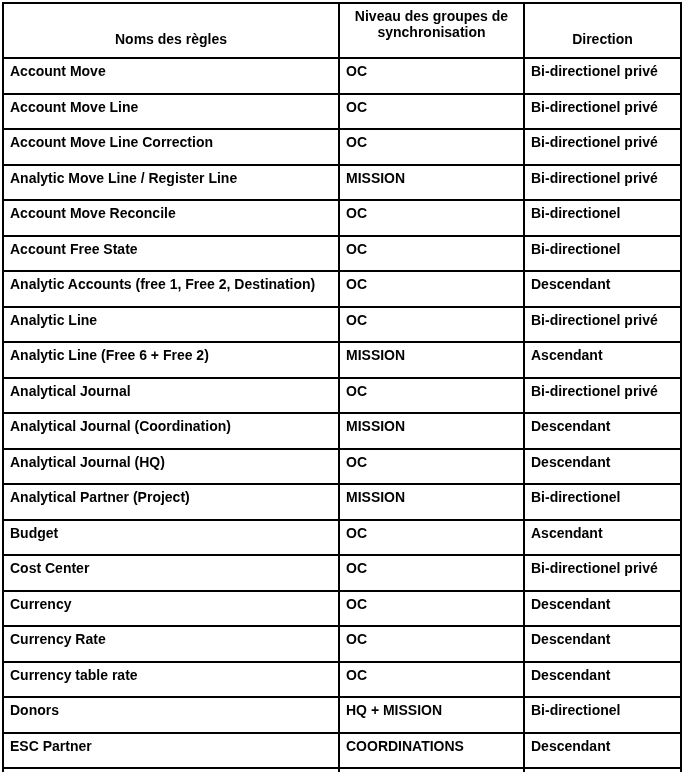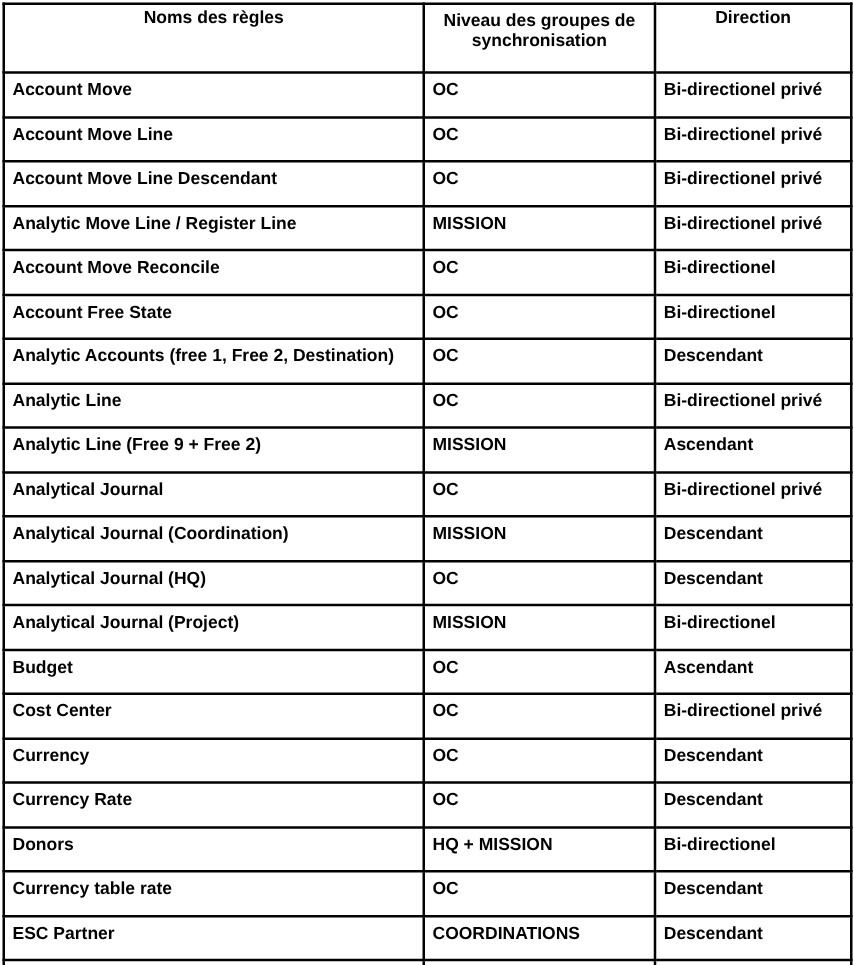--- a/index.html
+++ b/index.html
@@ -26,21 +26,21 @@
     overflow: hidden;
     font-size: 14px;
     line-height: 16px;
     padding: 4px 6px 0 6px;
   }
   thead tr { height: 55px; }
   th {
     font-weight: bold;
     text-align: center;
   }
-  th.th-single { padding-top: 1px; border-radius: 19px; }
+  th.th-single { padding-top: 27px; border-radius: 19px; }
   tbody tr { height: 35.5px; font-weight: bold; }
   td { text-align: left; }
 </style>
 </head>
 <body>
 
 <table>
   <colgroup>
     <col class="c1">
     <col class="c2">
@@ -58,21 +58,21 @@
     <td>Account Move</td>
     <td>OC</td>
     <td>Bi-directionel privé</td>
   </tr>
       <tr>
     <td>Account Move Line</td>
     <td>OC</td>
     <td>Bi-directionel privé</td>
   </tr>
       <tr>
-    <td>Account Move Line Descendant</td>
+    <td>Account Move Line Correction</td>
     <td>OC</td>
     <td>Bi-directionel privé</td>
   </tr>
       <tr>
     <td>Analytic Move Line / Register Line</td>
     <td>MISSION</td>
     <td>Bi-directionel privé</td>
   </tr>
       <tr>
     <td>Account Move Reconcile</td>
@@ -88,41 +88,41 @@
     <td>Analytic Accounts (free 1, Free 2, Destination)</td>
     <td>OC</td>
     <td>Descendant</td>
   </tr>
       <tr>
     <td>Analytic Line</td>
     <td>OC</td>
     <td>Bi-directionel privé</td>
   </tr>
       <tr>
-    <td>Analytic Line (Free 9 + Free 2)</td>
+    <td>Analytic Line (Free 6 + Free 2)</td>
     <td>MISSION</td>
     <td>Ascendant</td>
   </tr>
       <tr>
     <td>Analytical Journal</td>
     <td>OC</td>
     <td>Bi-directionel privé</td>
   </tr>
       <tr>
     <td>Analytical Journal (Coordination)</td>
     <td>MISSION</td>
     <td>Descendant</td>
   </tr>
       <tr>
     <td>Analytical Journal (HQ)</td>
     <td>OC</td>
     <td>Descendant</td>
   </tr>
       <tr>
-    <td>Analytical Journal (Project)</td>
+    <td>Analytical Partner (Project)</td>
     <td>MISSION</td>
     <td>Bi-directionel</td>
   </tr>
       <tr>
     <td>Budget</td>
     <td>OC</td>
     <td>Ascendant</td>
   </tr>
       <tr>
     <td>Cost Center</td>
@@ -133,28 +133,28 @@
     <td>Currency</td>
     <td>OC</td>
     <td>Descendant</td>
   </tr>
       <tr>
     <td>Currency Rate</td>
     <td>OC</td>
     <td>Descendant</td>
   </tr>
       <tr>
+    <td>Currency table rate</td>
+    <td>OC</td>
+    <td>Descendant</td>
+  </tr>
+      <tr>
     <td>Donors</td>
     <td>HQ + MISSION</td>
     <td>Bi-directionel</td>
-  </tr>
-      <tr>
-    <td>Currency table rate</td>
-    <td>OC</td>
-    <td>Descendant</td>
   </tr>
       <tr>
     <td>ESC Partner</td>
     <td>COORDINATIONS</td>
     <td>Descendant</td>
   </tr>
       <tr>
     <td></td>
     <td></td>
     <td></td>

